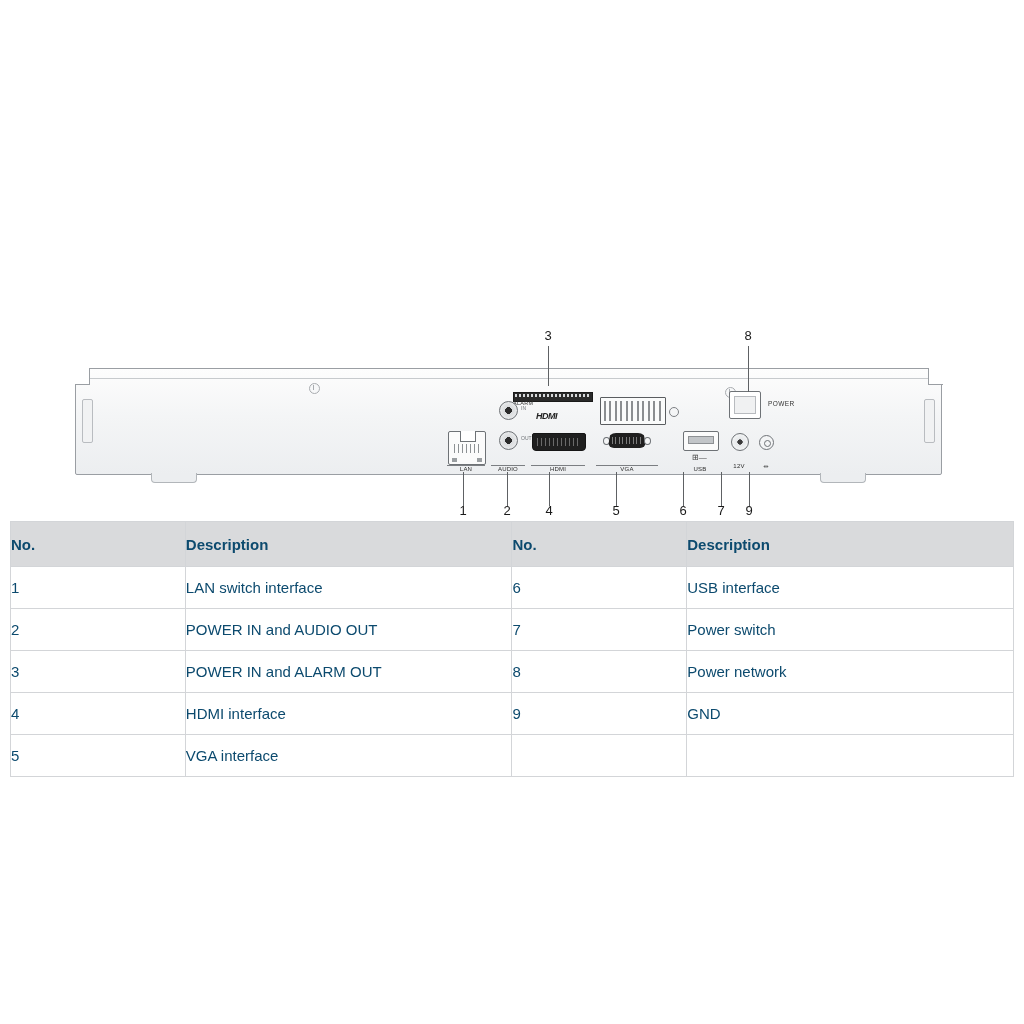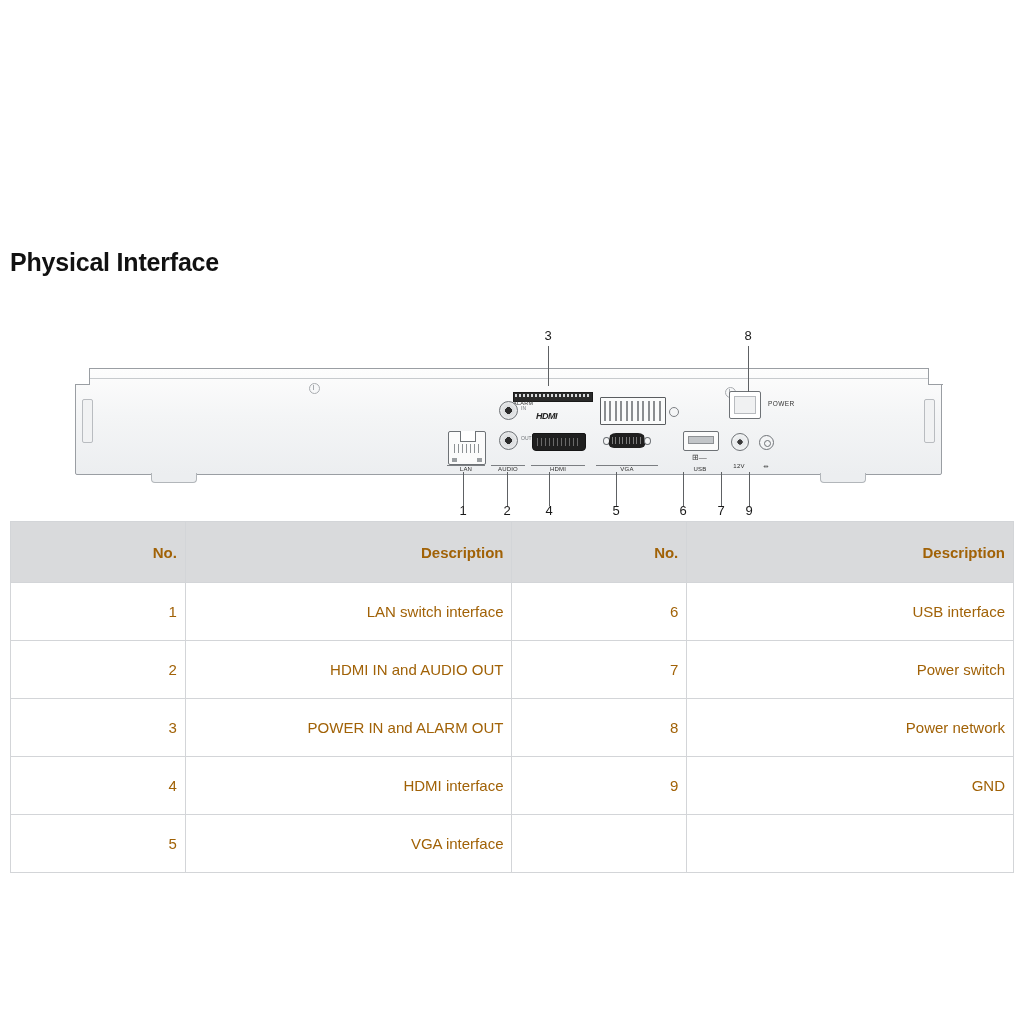--- a/index.html
+++ b/index.html
@@ -390,42 +390,41 @@
   table.iface {
     position: absolute;
     left: 10px;
     top: 521px;
     width: 1004px;
     border-collapse: collapse;
     font-size: 15px;
   }
   table.iface th, table.iface td {
     border: 1px solid #d3d5d8;
-    text-align: right;
-    padding: 8px;
+    text-align: left;
+    padding: 0;
     height: 41px;
-    color: #a16207;
+    color: #0c4a6e;
     font-weight: normal;
   }
   table.iface thead th {
     background: #d9dadc;
     font-weight: bold;
     height: 44px;
     font-size: 15px;
   }
   table.iface col.c-no { width: 175px; }
   table.iface col.c-desc { width: 327px; }
   td.blank-cell { border: none; }
 </style>
 </head>
 <body>
 
 <div class="page">
 
-  <div class="heading">Physical Interface</div>
 
   <div class="diagram">
 
     <div class="chassis">
       <div class="chassis-notch-l"></div>
       <div class="chassis-notch-r"></div>
 
       <div class="side-vent left"></div>
       <div class="side-vent right"></div>
 
@@ -539,21 +538,21 @@
     </thead>
     <tbody>
       <tr>
         <td>1</td>
         <td>LAN switch interface</td>
         <td>6</td>
         <td>USB interface</td>
       </tr>
       <tr>
         <td>2</td>
-        <td>HDMI IN and AUDIO OUT</td>
+        <td>POWER IN and AUDIO OUT</td>
         <td>7</td>
         <td>Power switch</td>
       </tr>
       <tr>
         <td>3</td>
         <td>POWER IN and ALARM OUT</td>
         <td>8</td>
         <td>Power network</td>
       </tr>
       <tr>

